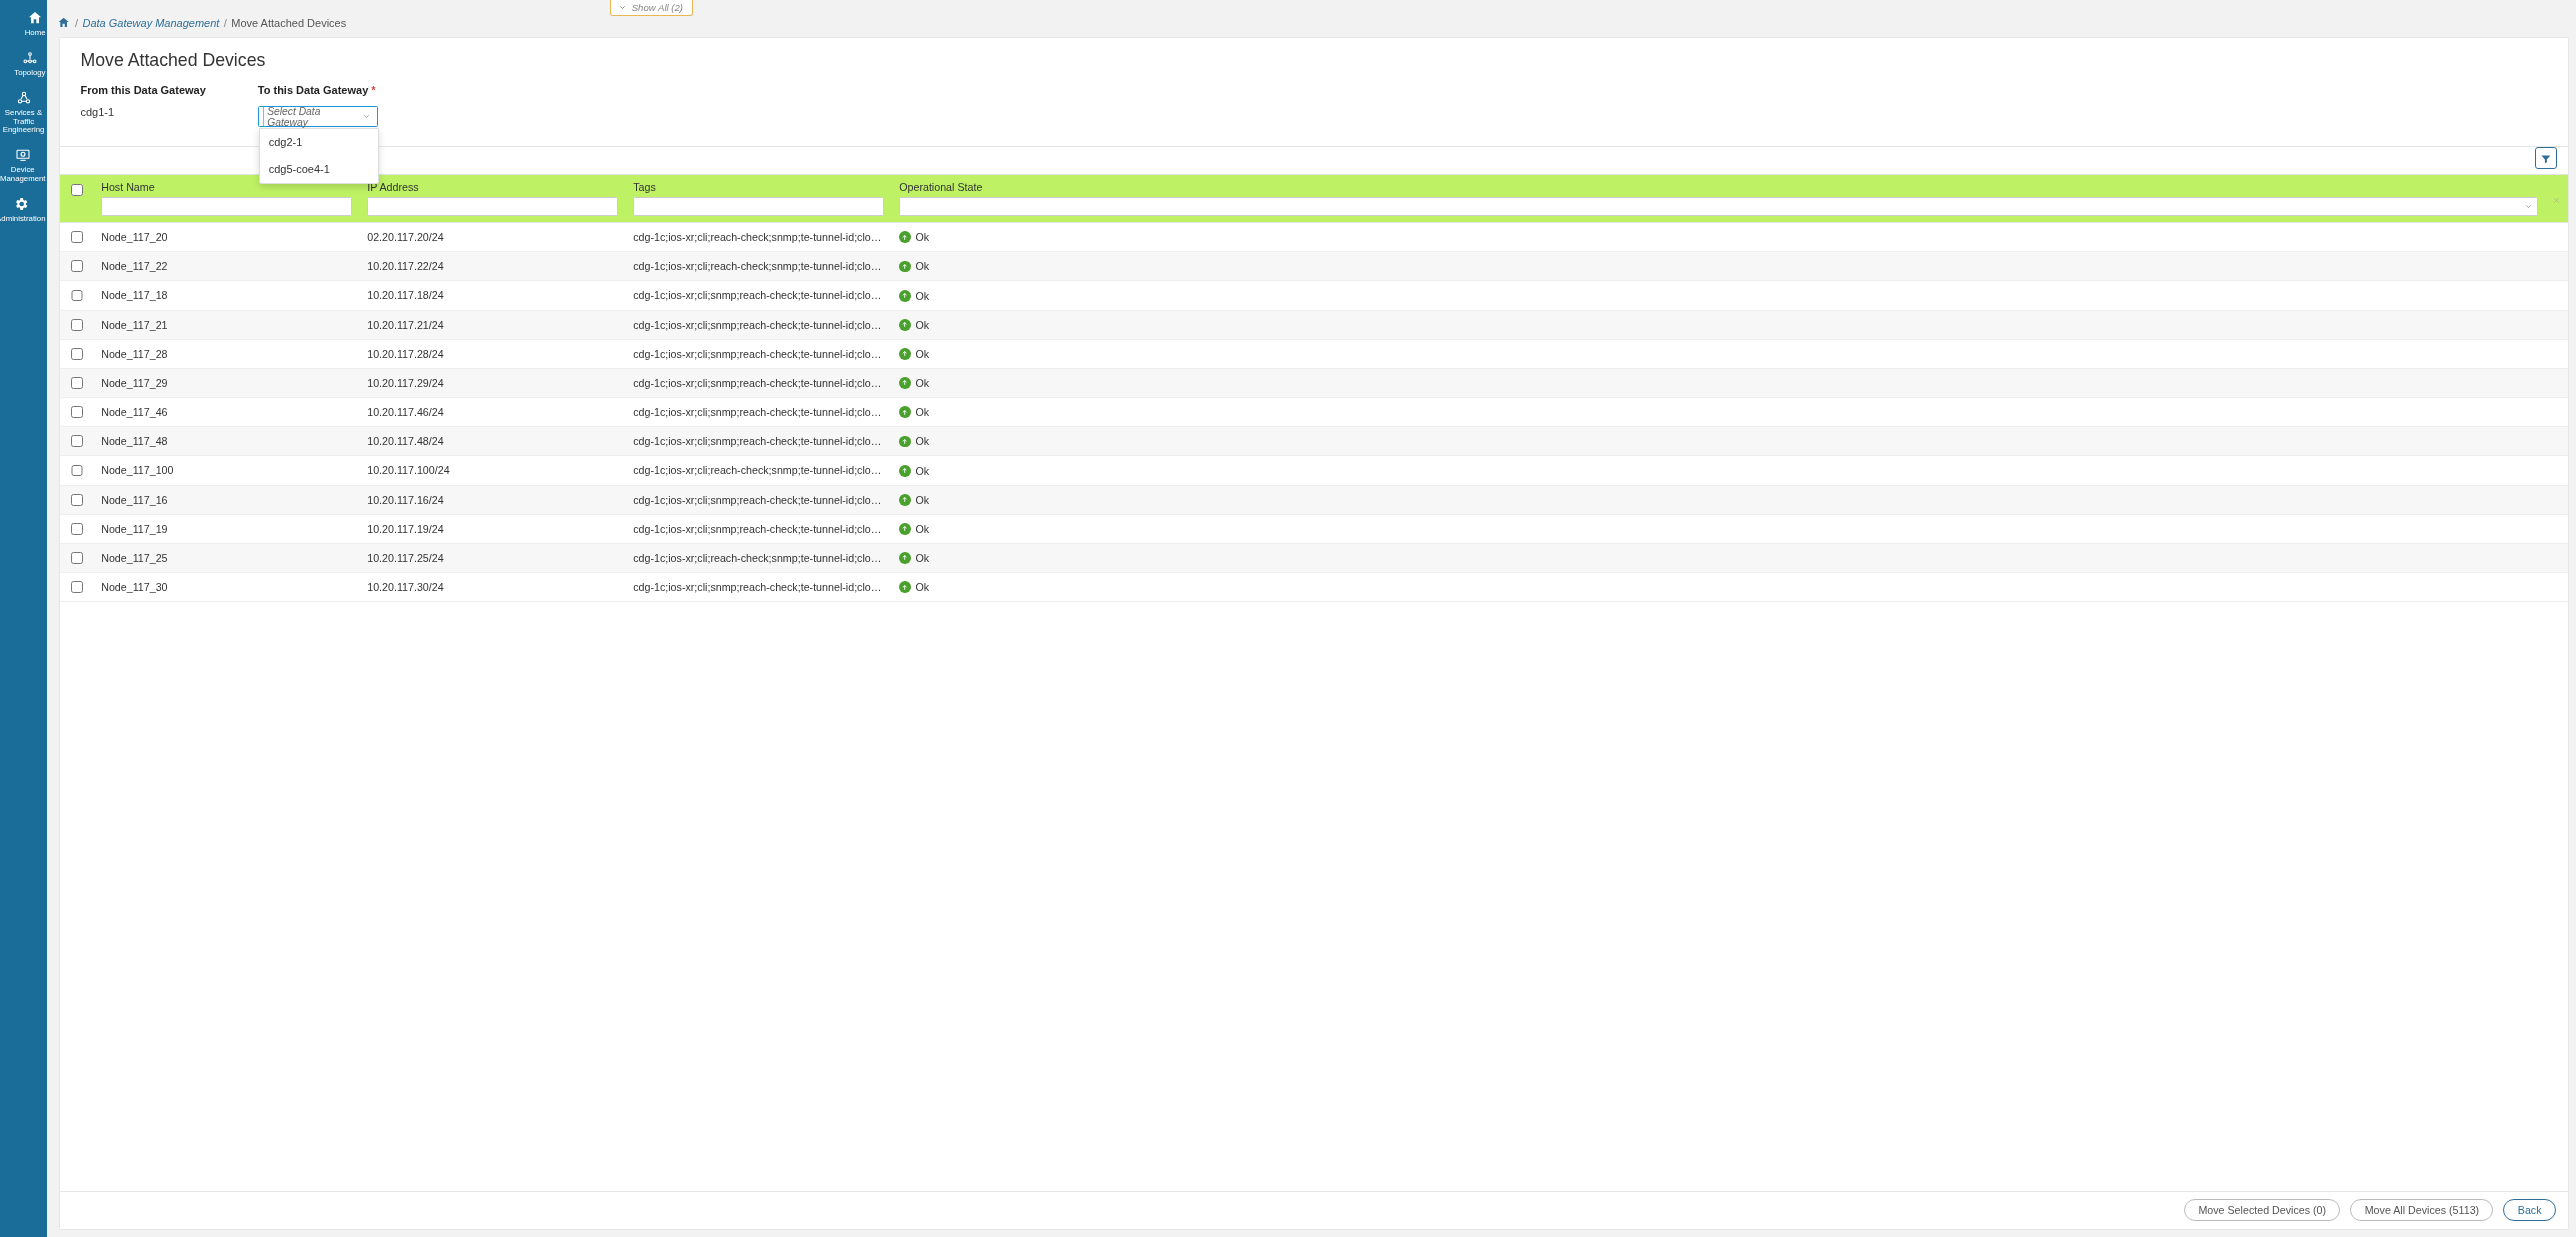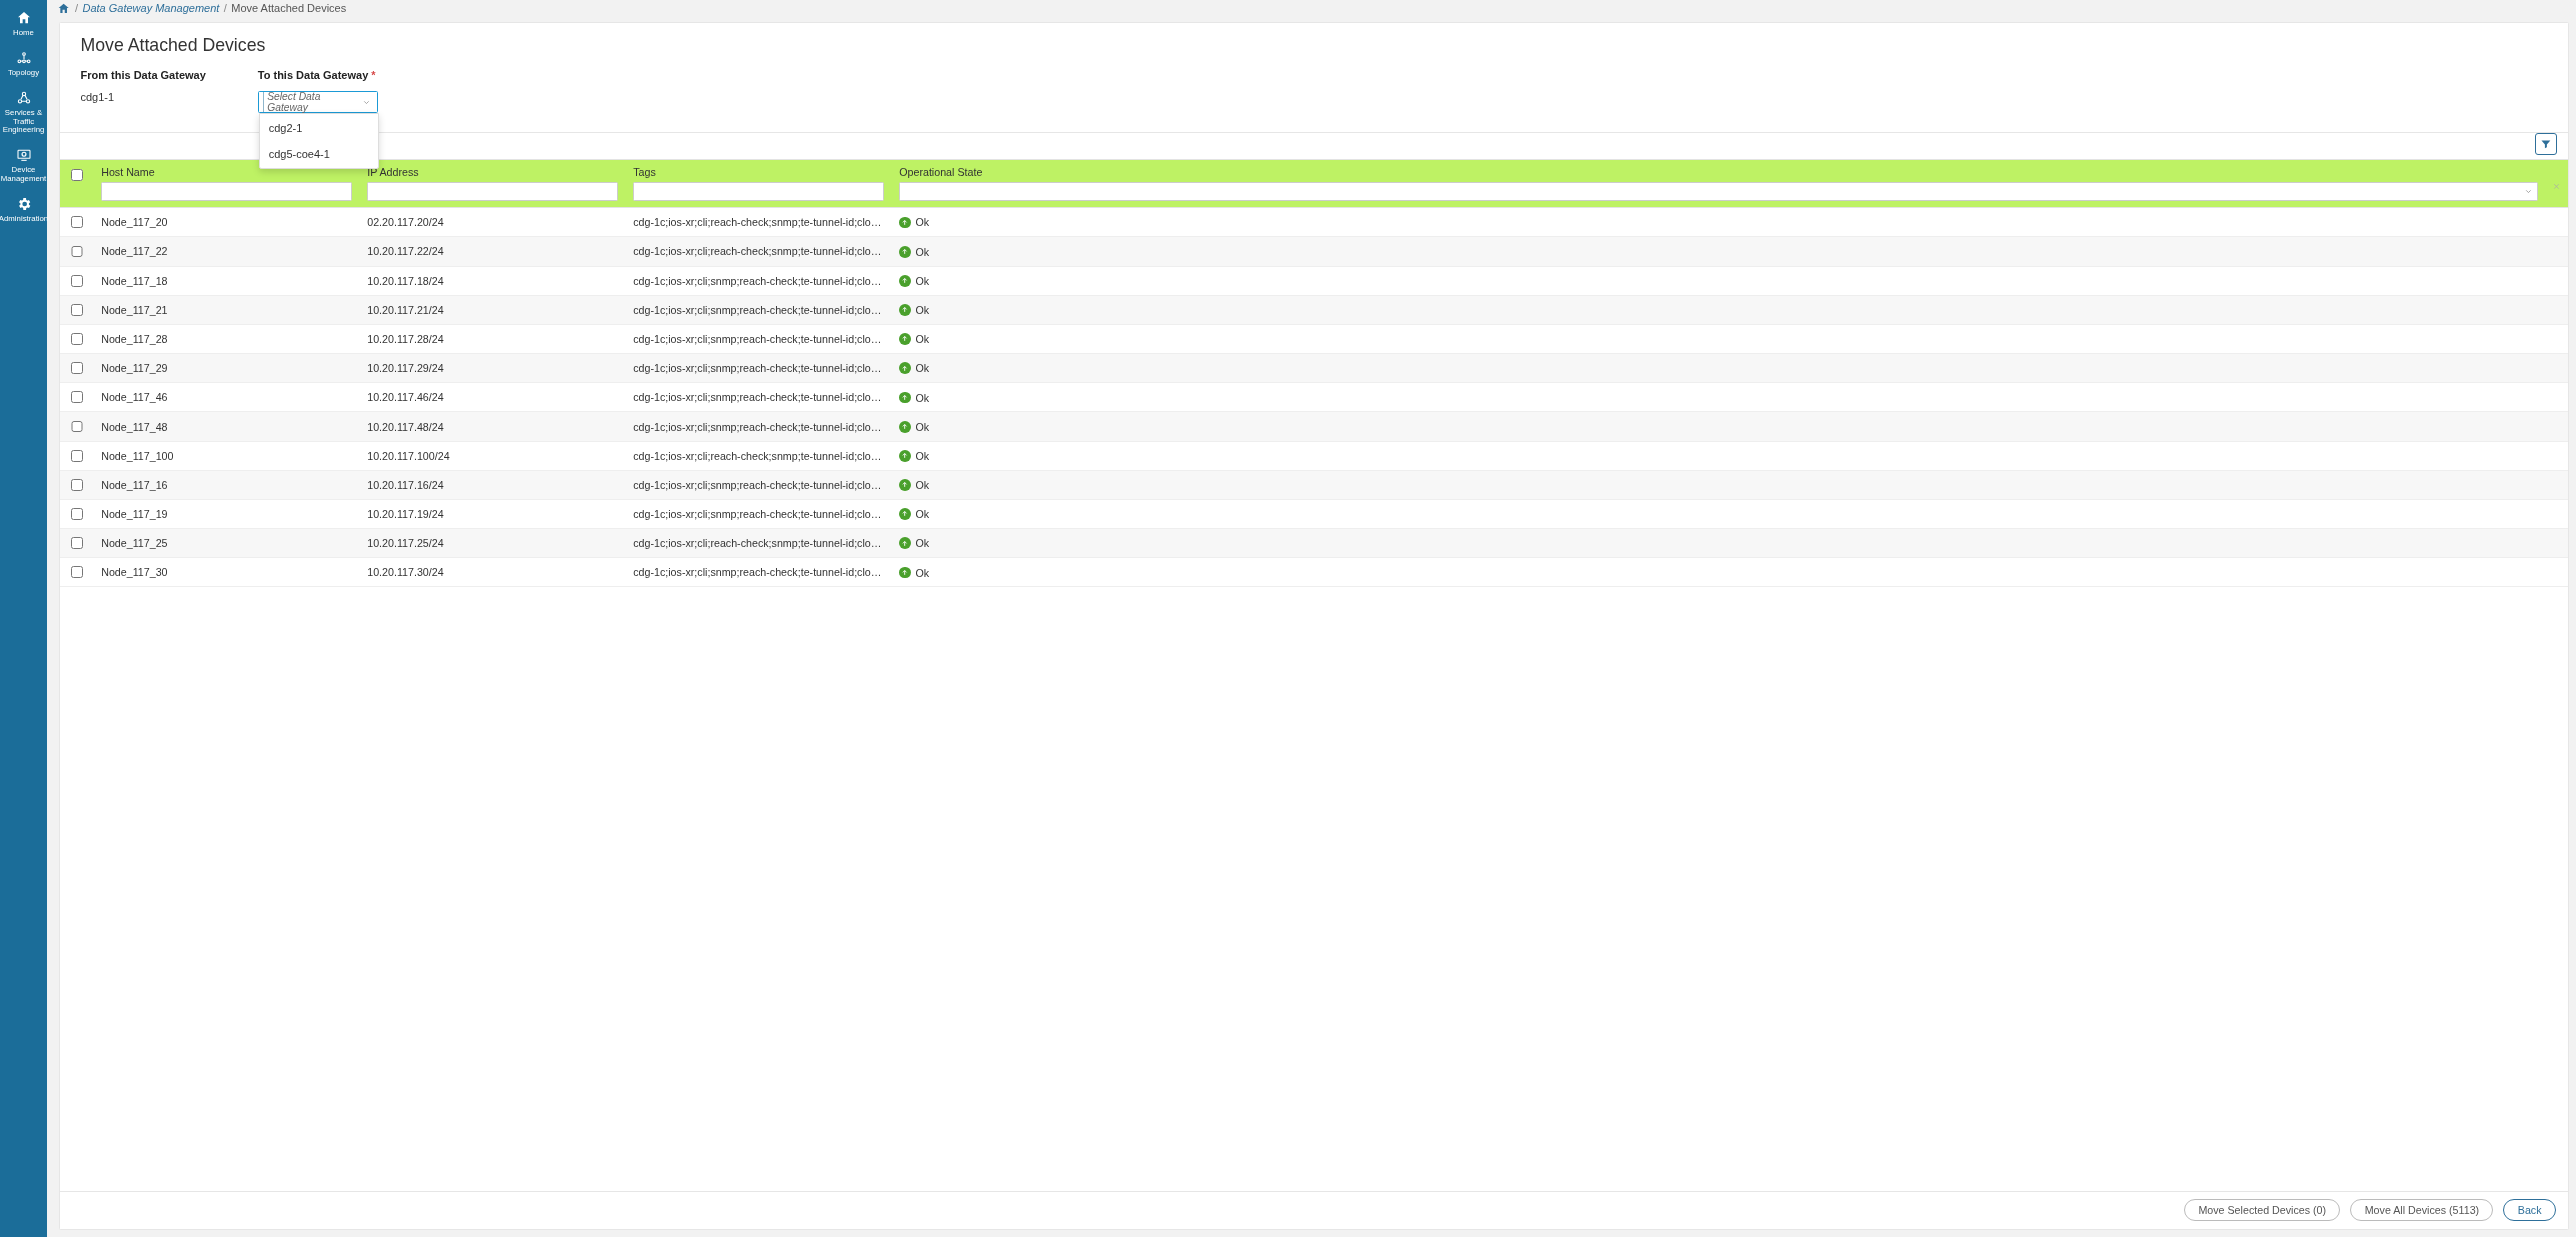--- a/index.html
+++ b/index.html
@@ -1,20 +1,20 @@
 <!DOCTYPE html>
 <html><head>
 <meta charset="utf-8">
 <style>
   * { box-sizing: border-box; }
   html, body { margin: 0; padding: 0; height: 100%; font-family: -apple-system, BlinkMacSystemFont, "Segoe UI", Helvetica, Arial, sans-serif; font-size: 10.3px; color: #333; }
   body { display: flex; background: #f2f2f2; overflow: hidden; }
 
   
-  .sidebar { width: 47px; background: #1b6d99; color: #fff; flex-shrink: 0; display: flex; flex-direction: column; align-items: center; padding-top: 4.4px; }
+  .sidebar { width: 47px; background: #1b6d99; color: #fff; flex-shrink: 0; display: flex; flex-direction: column; align-items: flex-end; padding-top: 4.4px; }
   .side-item { display: flex; flex-direction: column; align-items: center; justify-content: center; padding: 5.9px 1.5px 5.9px; gap: 3px; cursor: pointer; }
   .side-item .icn { height: 16px; display:flex; align-items:center; justify-content:center; }
   .side-item .lbl { font-size: 7.8px; line-height: 8.9px; text-align: center; font-weight: 400; }
 
   
   .main { flex: 1; display: flex; flex-direction: column; min-width: 0; }
 
   
   .topstrip { height: 14.8px; position: relative; }
   .showall-pill { position: absolute; left: 563px; top: 0; border: 0.7px solid #eab553; border-top: none; background: #fff; padding: 2.2px 8.9px 2.2px 7.4px; border-radius: 0 0 3px 3px; display:flex; align-items:center; gap:4.4px; color:#333; font-size:9.6px; }
@@ -130,20 +130,28 @@
       <svg viewBox="0 0 24 24" width="16" height="16" fill="#fff">
           <path d="M19.4 13a7.5 7.5 0 000-2l2-1.6-2-3.4-2.4 1a7.4 7.4 0 00-1.7-1L15 3h-4l-.4 2.9a7.4 7.4 0 00-1.7 1l-2.4-1-2 3.4L6.6 11a7.5 7.5 0 000 2l-2 1.6 2 3.4 2.4-1c.5.4 1.1.7 1.7 1L11 21h4l.4-2.9c.6-.3 1.2-.6 1.7-1l2.4 1 2-3.4-2.1-1.7zM13 15.5A3.5 3.5 0 1116.5 12 3.5 3.5 0 0113 15.5z"></path>
         </svg>
     </span>
     <span class="lbl">Administration</span>
   </div>
 </nav>
 
 <div class="main">
 
+  <div class="topstrip">
+    <div class="showall-pill">
+      <svg class="chev" viewBox="0 0 24 24" fill="none" stroke="#666" stroke-width="2">
+          <path d="M6 9l6 6 6-6"></path>
+        </svg>
+      <span><i>Show All</i> <i>(2)</i></span>
+    </div>
+  </div>
 
   <div class="crumbs">
     <span class="home-ic">
       <svg viewBox="0 0 24 24" width="13.3" height="13.3" fill="#2e6f9a">
           <path d="M12 3l9 8h-3v9h-4v-6H10v6H6v-9H3z"></path>
         </svg>
     </span>
     <span class="sep">/</span>
     <a href="#">Data Gateway Management</a>
     <span class="sep">/</span>

